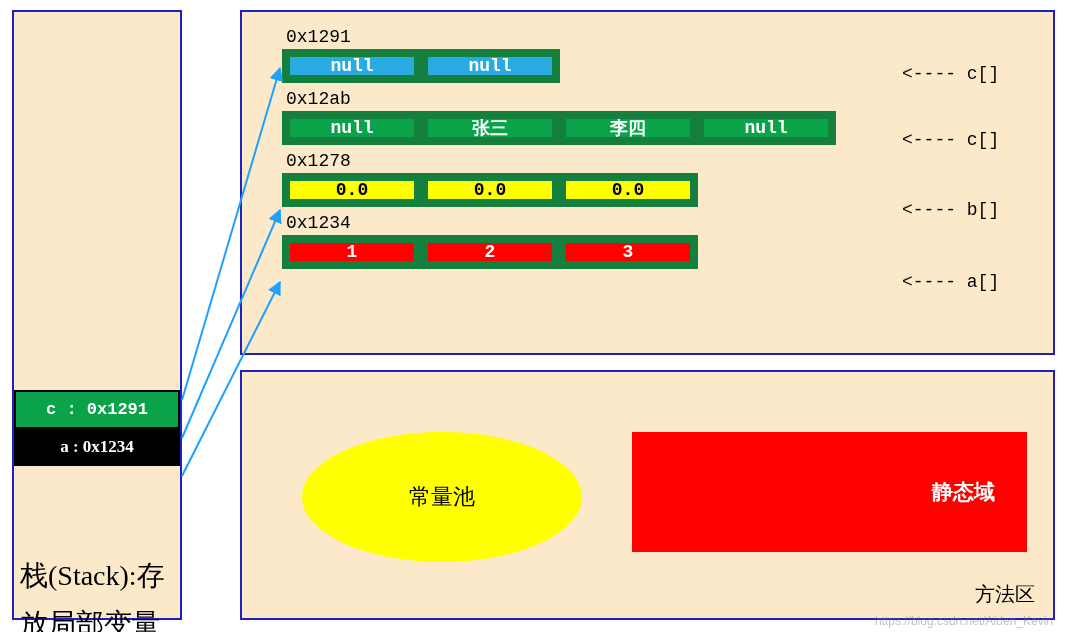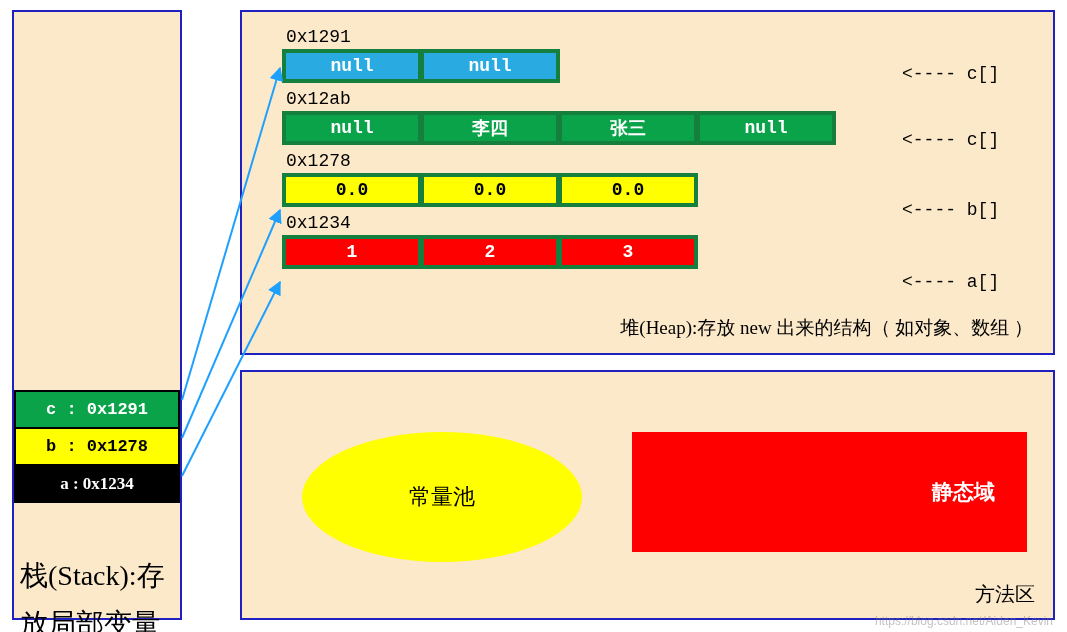--- a/index.html
+++ b/index.html
@@ -64,21 +64,21 @@
     font-size: 18px;
     color: #000;
     margin-left: 4px;
     margin-bottom: 2px;
   }
   .arr-row {
     display: flex;
   }
   .cell {
     width: 140px; height: 34px;
-    border: 4px solid #15803d;
+    border: 8px solid #15803d;
     margin-right: -2px;
     display: flex;
     align-items: center;
     justify-content: center;
     font-family: "Courier New", monospace;
     font-size: 18px;
     font-weight: bold;
   }
   .cell.blue   { background: #29abe2; color: #fff; }
   .cell.green  { background: #0aa34a; color: #fff; }
@@ -149,23 +149,20 @@
   }
 </style>
 </head>
 <body>
 
 <div class="panel stack-panel">
   <div class="stack-vars">
     <div class="stack-row green">
       <span><span>c</span> : <span>0x1291</span></span>
     </div>
-    <div class="stack-row yellow">
-      <span><span>b</span> : <span>0x1278</span></span>
-    </div>
     <div class="stack-row red">
       <span><span>a</span> : <span>0x1234</span></span>
     </div>
   </div>
   <div class="stack-caption">栈(Stack):存放局部变量</div>
 </div>
 
 <div class="panel heap-panel">
   <div class="heap-inner">
 
@@ -174,22 +171,22 @@
       <div class="arr-row">
         <div class="cell blue">null</div>
         <div class="cell blue">null</div>
       </div>
     </div>
 
     <div class="arr-block">
       <div class="arr-addr">0x12ab</div>
       <div class="arr-row">
         <div class="cell green">null</div>
+        <div class="cell green">张三</div>
         <div class="cell green">李四</div>
-        <div class="cell green">张三</div>
         <div class="cell green">null</div>
       </div>
     </div>
 
     <div class="arr-block">
       <div class="arr-addr">0x1278</div>
       <div class="arr-row">
         <div class="cell yellow">0.0</div>
         <div class="cell yellow">0.0</div>
         <div class="cell yellow">0.0</div>
@@ -205,21 +202,20 @@
       </div>
     </div>
 
   </div>
 
   <div class="ptr-label" style="top:52px; left:660px;">&lt;---- c[]</div>
   <div class="ptr-label" style="top:118px; left:660px;">&lt;---- c[]</div>
   <div class="ptr-label" style="top:188px; left:660px;">&lt;---- b[]</div>
   <div class="ptr-label" style="top:260px; left:660px;">&lt;---- a[]</div>
 
-  <div class="heap-caption">堆(Heap):存放 new 出来的结构（ 如对象、数组 ）</div>
 </div>
 
 <div class="panel method-panel">
   <div class="const-pool">常量池</div>
   <div class="static-area">静态域</div>
   <div class="method-caption">方法区</div>
 </div>
 
 <div class="watermark">https://blog.csdn.net/Aiden_Kevin</div>
 

